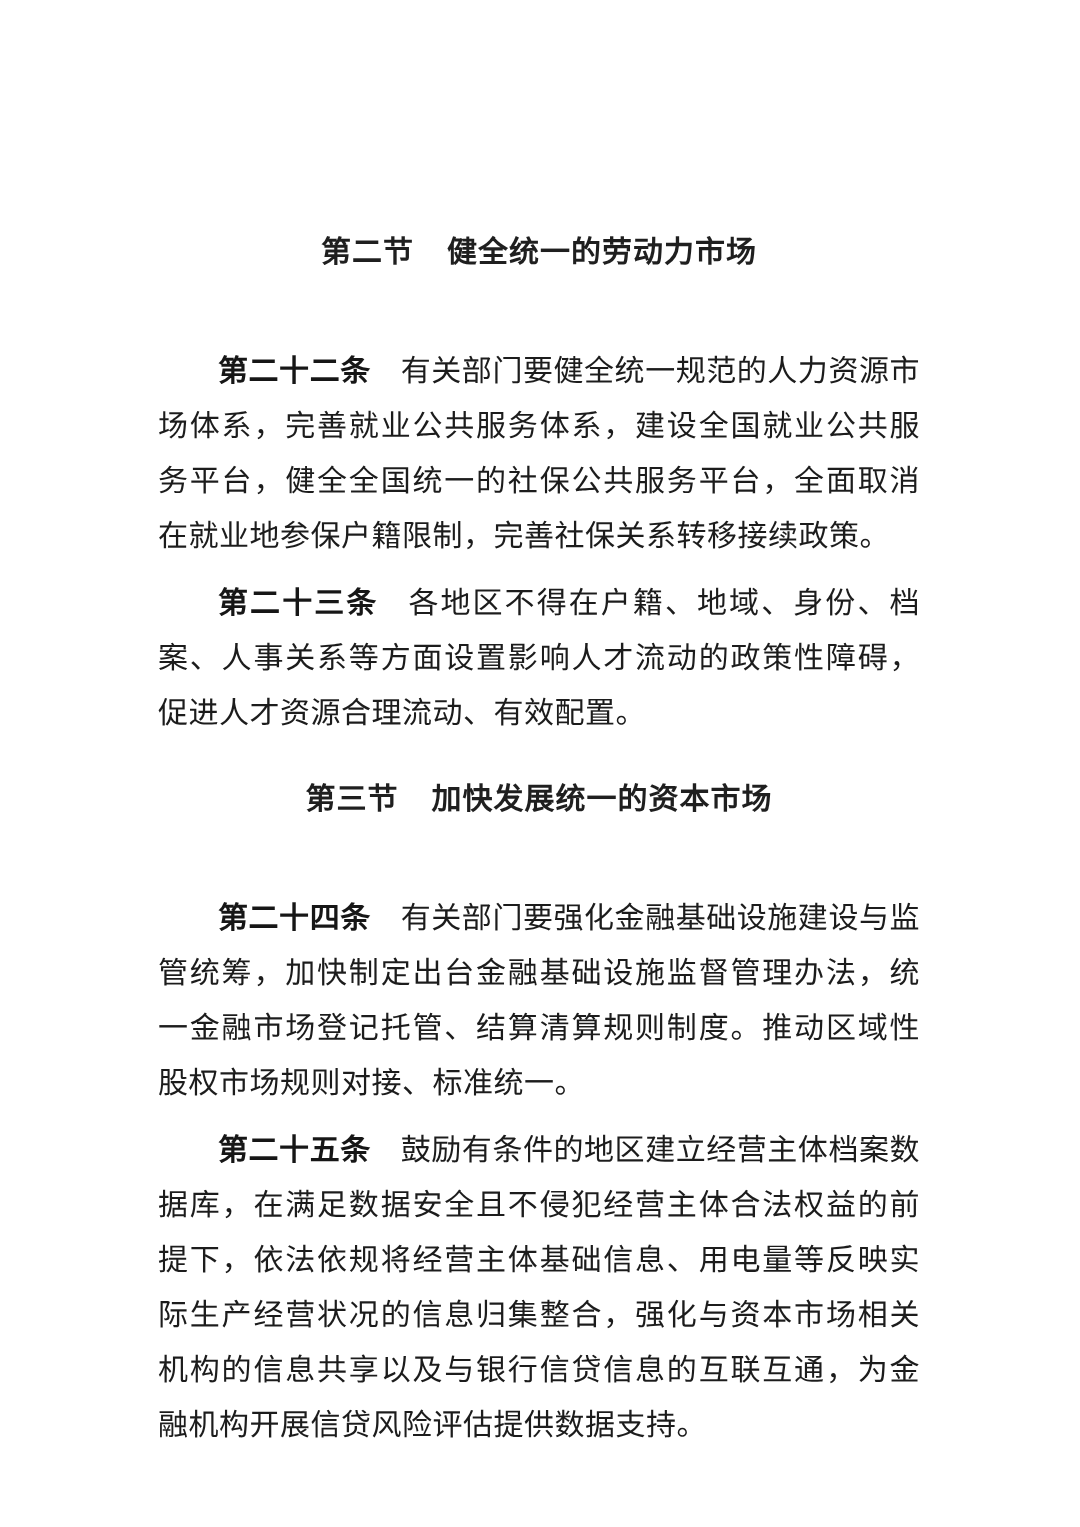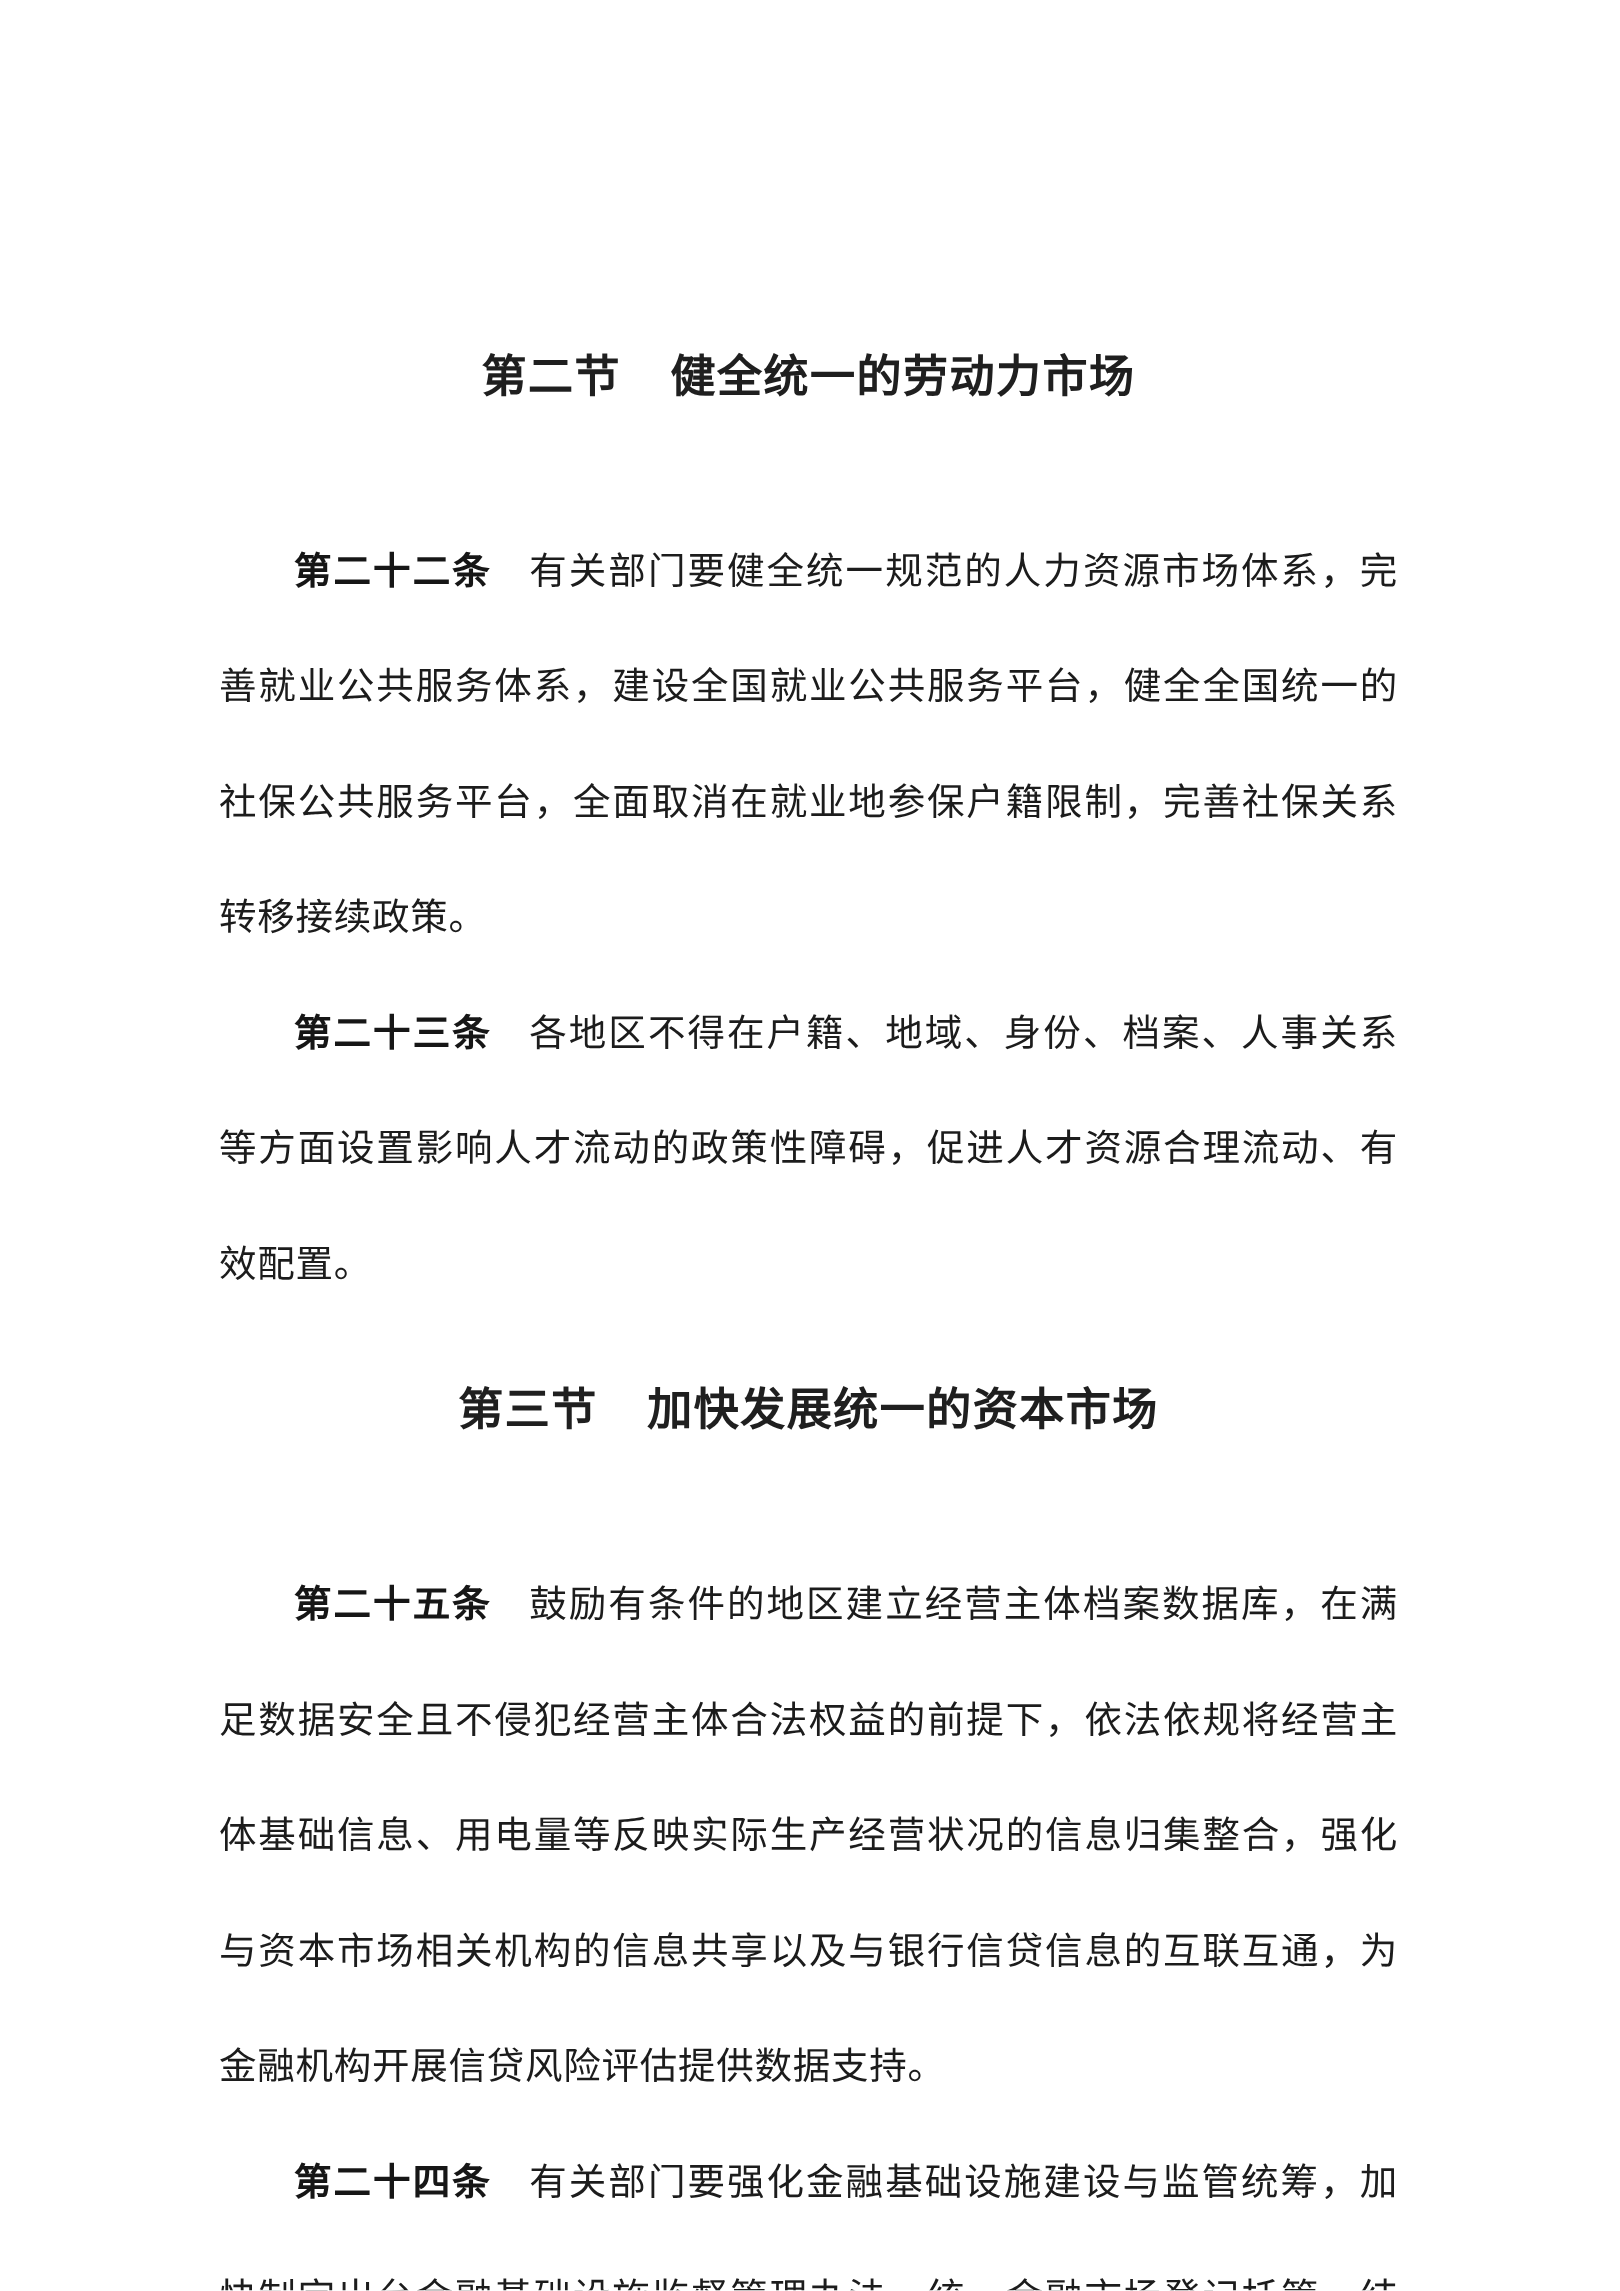--- a/index.html
+++ b/index.html
@@ -28,23 +28,23 @@
     color: #1f1f1f;
     letter-spacing: 1px;
   }
   .section-heading .section-name {
     margin-left: 1.1em;
   }
   .section-heading.second {
     margin-top: 42px;
   }
   .article {
-    margin: 0;
-    font-size: 25px;
-    line-height: 77px;
+    margin: 12px;
+    font-size: 30px;
+    line-height: 55px;
     text-align: justify;
     text-indent: 2em;
     letter-spacing: 0.5px;
     color: #1c1c1c;
   }
   .article .article-label {
     font-family: "Liberation Sans", sans-serif;
     font-weight: bold;
     color: #161616;
     margin-right: 1em;
@@ -65,20 +65,20 @@
 
   <p class="article">
     <span class="article-label">第二十三条</span><span>各地区不得在户籍、地域、身份、档案、人事关系等方面设置影响人才流动的政策性障碍，促进人才资源合理流动、有效配置。</span>
   </p>
 
   <h2 class="section-heading second">
     <span>第三节</span><span class="section-name">加快发展统一的资本市场</span>
   </h2>
 
   <p class="article">
-    <span class="article-label">第二十五条</span><span>鼓励有条件的地区建立经营主体档案数据库，在满足数据安全且不侵犯经营主体合法权益的前提下，依法依规将经营主体基础信息、用电量等反映实际生产经营状况的信息归集整合，强化与资本市场相关机构的信息共享以及与银行信贷信息的互联互通，为金融机构开展信贷风险评估提供数据支持。</span>
+    <span class="article-label">第二十四条</span><span>有关部门要强化金融基础设施建设与监管统筹，加快制定出台金融基础设施监督管理办法，统一金融市场登记托管、结算清算规则制度。推动区域性股权市场规则对接、标准统一。</span>
   </p>
 
   <p class="article">
-    <span class="article-label">第二十四条</span><span>有关部门要强化金融基础设施建设与监管统筹，加快制定出台金融基础设施监督管理办法，统一金融市场登记托管、结算清算规则制度。推动区域性股权市场规则对接、标准统一。</span>
+    <span class="article-label">第二十五条</span><span>鼓励有条件的地区建立经营主体档案数据库，在满足数据安全且不侵犯经营主体合法权益的前提下，依法依规将经营主体基础信息、用电量等反映实际生产经营状况的信息归集整合，强化与资本市场相关机构的信息共享以及与银行信贷信息的互联互通，为金融机构开展信贷风险评估提供数据支持。</span>
   </p>
 
 </div>
 
 </body></html>

